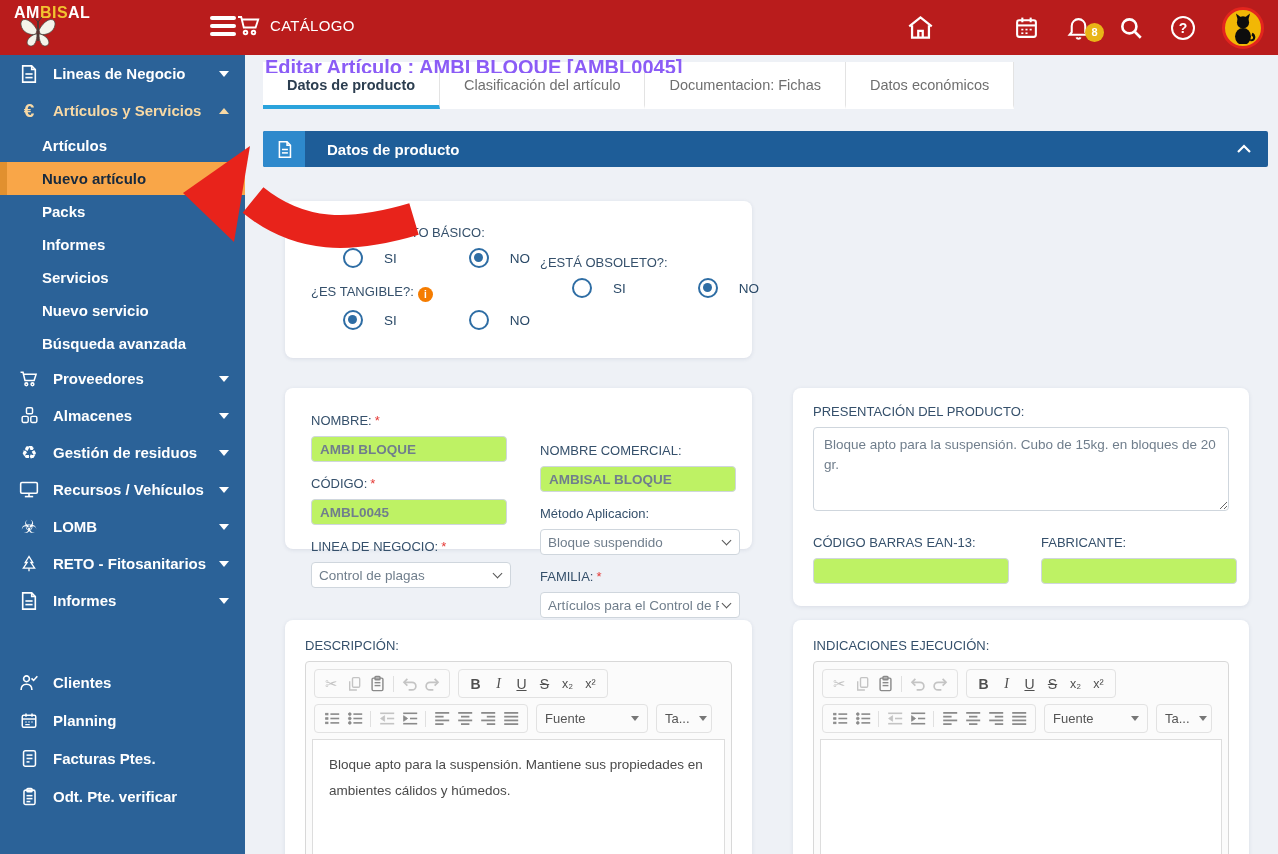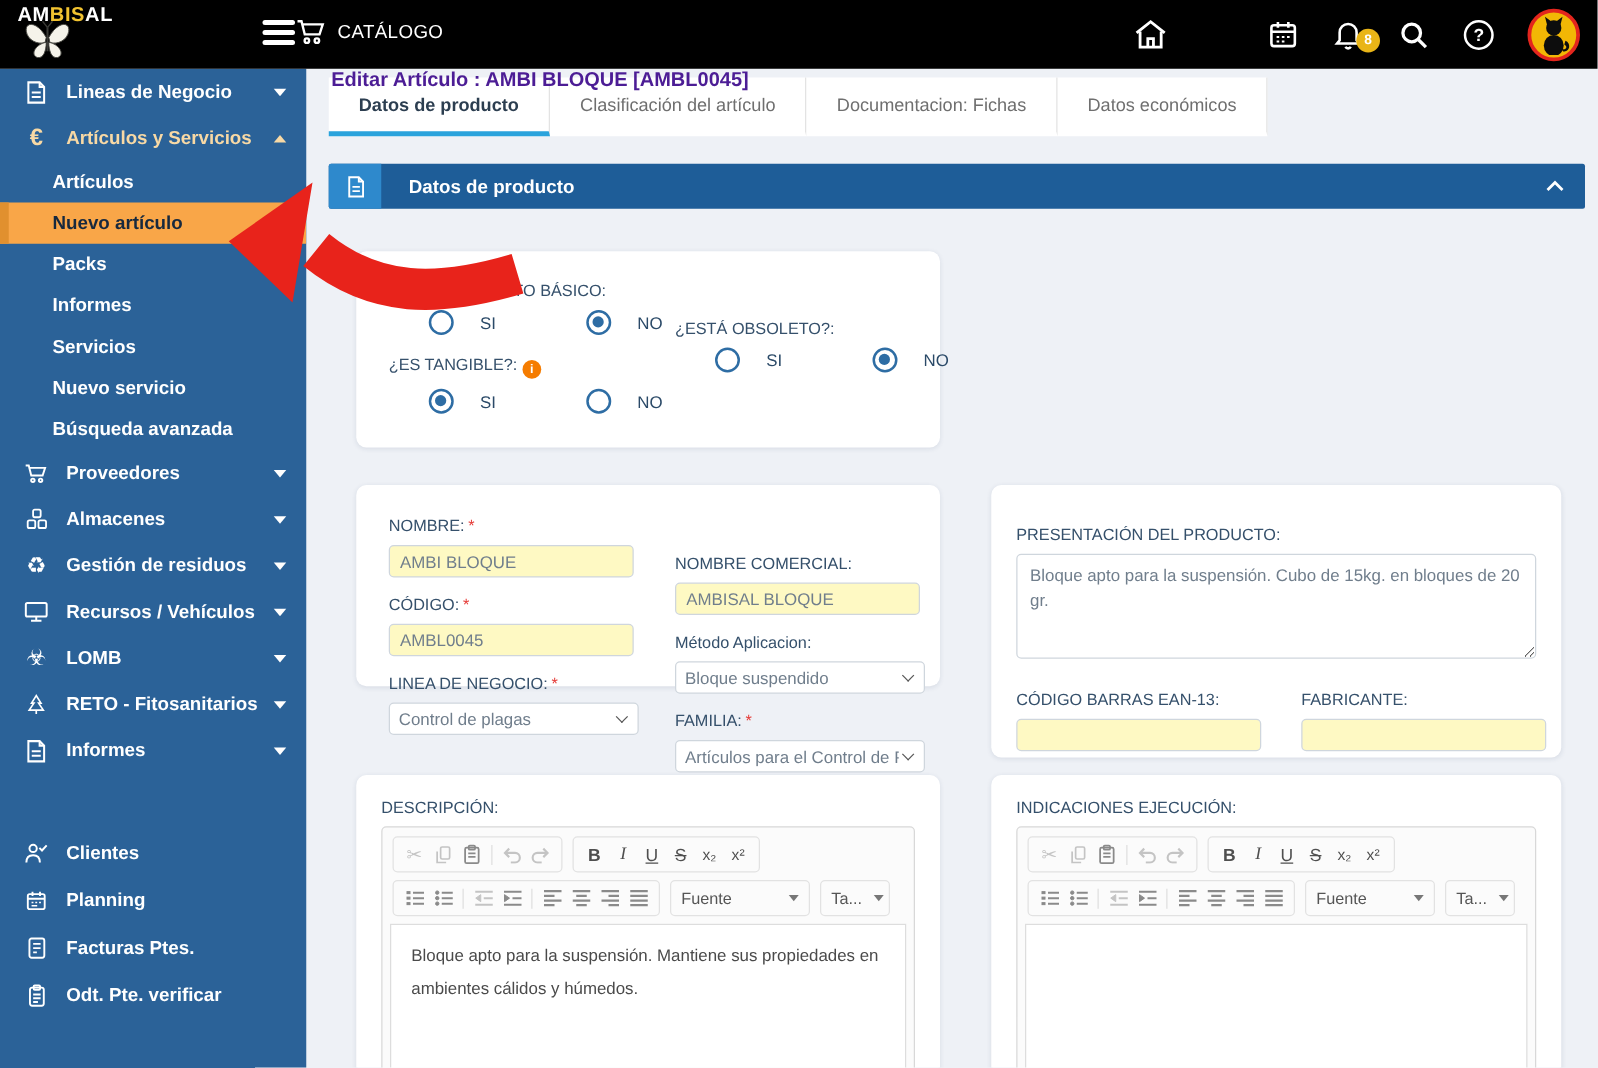--- a/index.html
+++ b/index.html
@@ -1,20 +1,20 @@
 <!DOCTYPE html>
 <html><head>
 <meta charset="utf-8">
 <style>
   * { margin:0; padding:0; box-sizing:border-box; }
   html,body { width:1278px; height:854px; overflow:hidden;
     font-family:"Liberation Sans","DejaVu Sans",sans-serif; background:#eef1f6; }
 
   
-  .topbar { position:absolute; left:0; top:0; width:1278px; height:55px; background:#000000; z-index:30; }
+  .topbar { position:absolute; left:0; top:0; width:1278px; height:55px; background:#b91c1c; z-index:30; }
   .brand { position:absolute; left:14px; top:4px; }
   .brand-text { font-size:16px; font-weight:800; letter-spacing:.5px; color:#fff; }
   .brand-text .mid { color:#f2c330; }
   .brand-bfly { position:absolute; left:16px; top:15px; }
   .hamburger { position:absolute; left:210px; top:16px; width:26px; cursor:pointer; }
   .hamburger div { height:3.5px; background:#fff; border-radius:2px; margin-bottom:4.5px; }
   .catalog { position:absolute; left:236px; top:13px; display:flex; align-items:center; gap:8px; color:#fff; }
   .catalog-label { font-size:15px; letter-spacing:.3px; }
   .top-icons { position:absolute; right:14px; top:0; height:55px; display:flex; align-items:center; gap:27px; }
   .tbi { position:relative; display:flex; align-items:center; justify-content:center; cursor:pointer; color:#fff; }
@@ -36,54 +36,54 @@
   .chev { width:0; height:0; border-left:5px solid transparent; border-right:5px solid transparent; border-top:6px solid #fff; }
   .chev.up { border-top:none; border-bottom:6px solid #f8d9a5; }
   .sub-item { height:33px; display:flex; align-items:center; padding-left:42px; color:#fff; cursor:pointer; font-size:15px; font-weight:600; }
   .sub-item.active { background:#f9a648; border-left:7px solid #e1902f; padding-left:35px; color:#17293e; }
   .side-footer { margin-top:44px; }
   .side-footer .nav-item { height:38px; font-weight:600; }
 
   
   .main { position:absolute; left:245px; top:55px; width:1033px; height:799px; background:#eef1f6; overflow:hidden; }
   .ghost-title { position:absolute; left:20px; top:1px; height:17px; overflow:hidden; z-index:3;
-    font-size:16px; font-weight:700; color:#4c1d95; white-space:nowrap; }
+    font-size:20px; font-weight:700; color:#8b5cf6; white-space:nowrap; }
   .tabs { position:absolute; left:18px; top:7px; display:inline-flex; background:#fff; z-index:2; }
   .tab { padding:15px 24px 12px 24px; font-size:14.5px; color:#6f6f6f; border-right:1px solid #e3e3e3; cursor:pointer; border-bottom:4px solid transparent; }
   .tab.active { color:#2c3e50; font-weight:700; border-bottom:4px solid #2aa3dc; }
 
   .section-head { position:absolute; left:18px; top:76px; width:1005px; height:36px; background:#1e5d98; border-radius:2px;
     display:flex; align-items:center; z-index:1; }
   .section-ic { width:42px; height:36px; background:#2e89cc; display:flex; align-items:center; justify-content:center; border-radius:2px 0 0 2px; }
   .section-title { color:#fff; font-weight:700; font-size:15px; margin-left:22px; flex:1; }
   .section-collapse { margin-right:16px; cursor:pointer; display:flex; }
 
   .card { position:absolute; background:#fff; border-radius:8px; box-shadow:0 1px 4px rgba(30,50,90,.10); }
   .card1 { left:40px; top:146px; width:467px; height:157px; padding:24px 26px; }
   .card2 { left:40px; top:333px; width:467px; height:161px; padding:25px 26px; }
-  .card3 { left:548px; top:333px; width:456px; height:218px; padding:32px 20px; }
+  .card3 { left:548px; top:333px; width:456px; height:218px; padding:16px 20px; }
   .card4 { left:40px; top:565px; width:467px; height:310px; padding:18px 20px; }
   .card5 { left:548px; top:565px; width:456px; height:310px; padding:18px 20px; }
 
   .flabel { font-size:13px; color:#35506b; margin-bottom:8px; white-space:nowrap; }
   .req { color:#e53935; margin-left:3px; }
   .radio-row { display:flex; align-items:center; gap:14px; margin-bottom:16px; }
   .radio { width:20px; height:20px; border:2.5px solid #2e6da4; border-radius:50%; position:relative; cursor:pointer; flex:none; }
   .radio.checked::after { content:""; position:absolute; left:3px; top:3px; width:9px; height:9px; border-radius:50%; background:#2e6da4; }
   .ropt { display:flex; align-items:center; gap:21px; margin-right:26px;padding-left:32px; }
   .rlbl { font-size:13.5px; color:#2b4a68; }
   .info-dot { display:inline-flex; width:15px; height:15px; border-radius:50%; background:#f57c00; color:#fff;
     font-size:10px; font-weight:700; align-items:center; justify-content:center; margin-left:4px; vertical-align:-2px; font-style:normal; }
 
   .two-col { display:flex; }
   .col-a { width:229px; flex:none; }
   .col-b { flex:1;margin-top:30px; }
   .fblock { margin-bottom:14px; }
   .tinput { width:196px; height:26px; border:1px solid #cfd6dd; border-radius:4px; padding:0 8px;
-    font-size:13.5px; color:#707e8c; font-family:inherit; background:#fef9c3; }
+    font-size:13.5px; color:#707e8c; font-family:inherit; background:#bef264;font-weight:bold; }
   .sel { width:200px; height:26px; border:1px solid #cfd6dd; border-radius:4px; padding:0 7px; background:#fff;
     display:flex; align-items:center; cursor:pointer; }
   .sel .sval { flex:1; font-size:13.5px; color:#707e8c; white-space:nowrap; overflow:hidden; }
   .sel .sarrow { width:7px; height:7px; border-right:1.8px solid #555; border-bottom:1.8px solid #555; transform:rotate(45deg); margin:-3px 2px 0 4px; flex:none; }
 
   .tarea { width:100%; height:84px; border:1px solid #cfd6dd; border-radius:4px; padding:7px 10px;
     font-size:13.5px; color:#707e8c; font-family:inherit; resize:both; line-height:1.45; }
   .pair-row { display:flex; gap:32px; margin-top:20px; }
 
   

